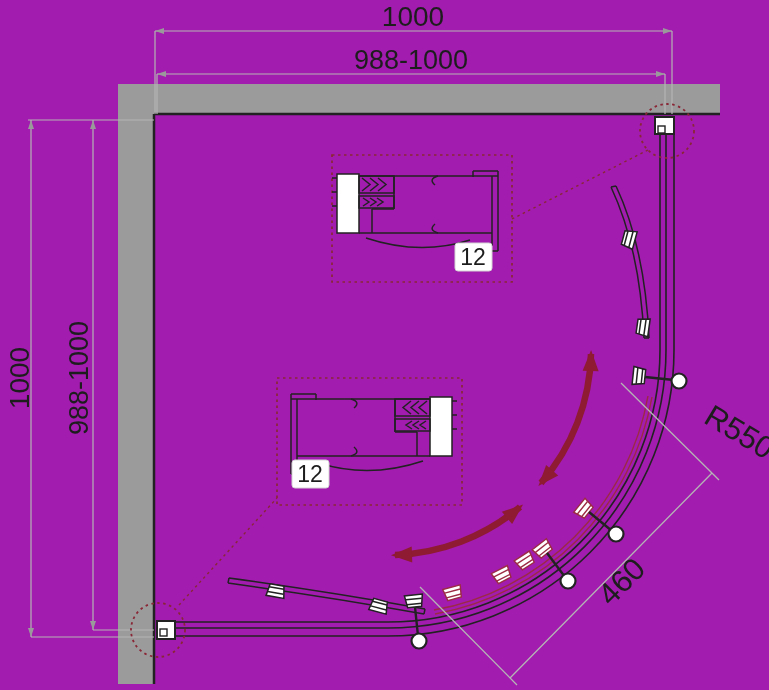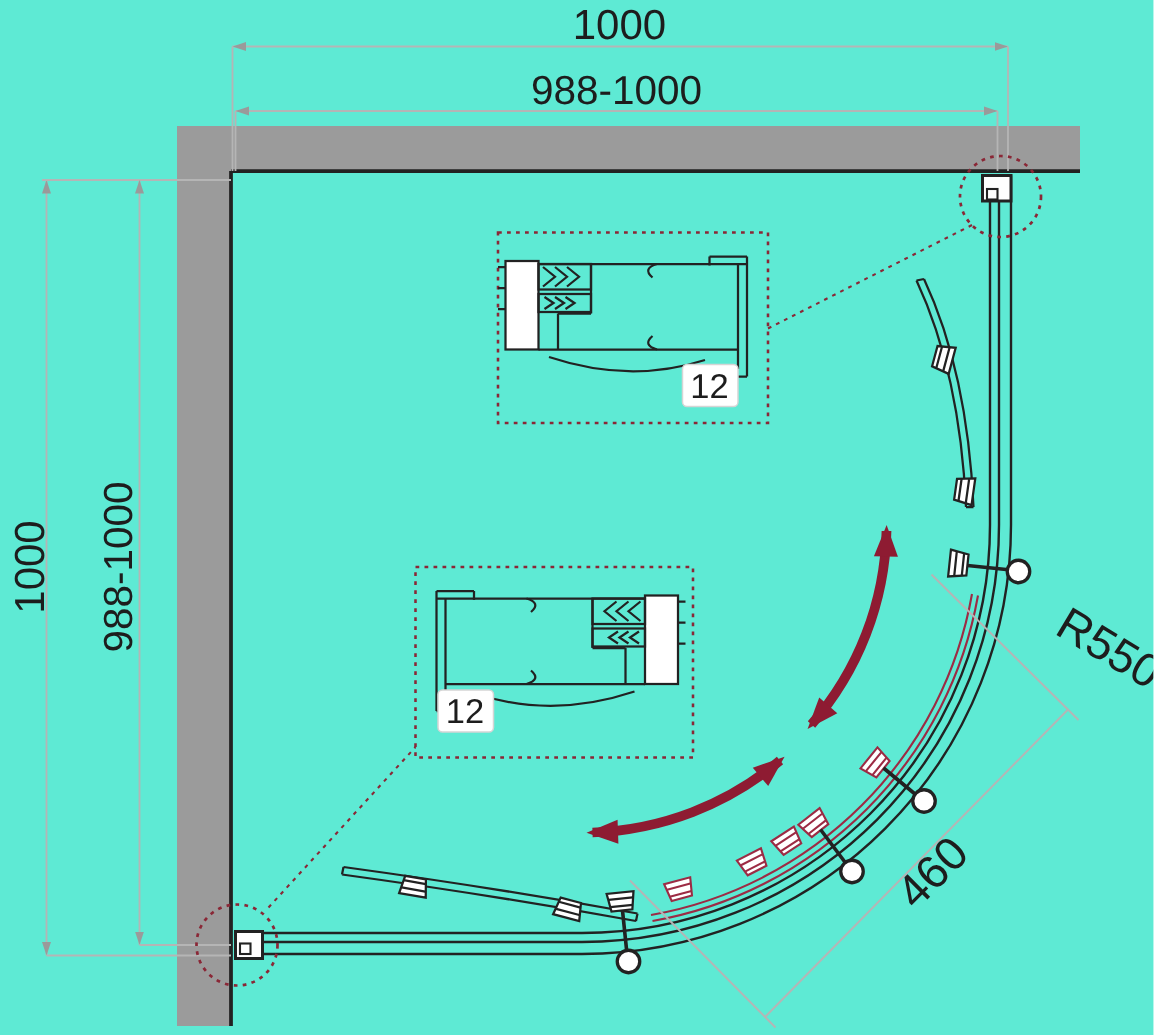--- a/index.html
+++ b/index.html
@@ -1,17 +1,17 @@
 <!DOCTYPE html>
 <html><head>
 <meta charset="utf-8">
 <style>
   html,body{margin:0;padding:0;background:#ffffff;}
   .stage{
-    position:relative;width:769px;height:690px;background:#5eead4;overflow:hidden;
+    position:relative;width:769px;height:690px;background:#a21caf;overflow:hidden;
     font-family:"Liberation Sans", sans-serif;
   }
   svg{display:block;}
   text{fill:#1d1d1d;font-family:"Liberation Sans", sans-serif;}
   .dim-text{font-size:28px;}
   .dim-text-small{font-size:27px;}
   .big-label{font-size:31px;}
   .detail-label{font-size:23px;}
 </style>
 </head>

